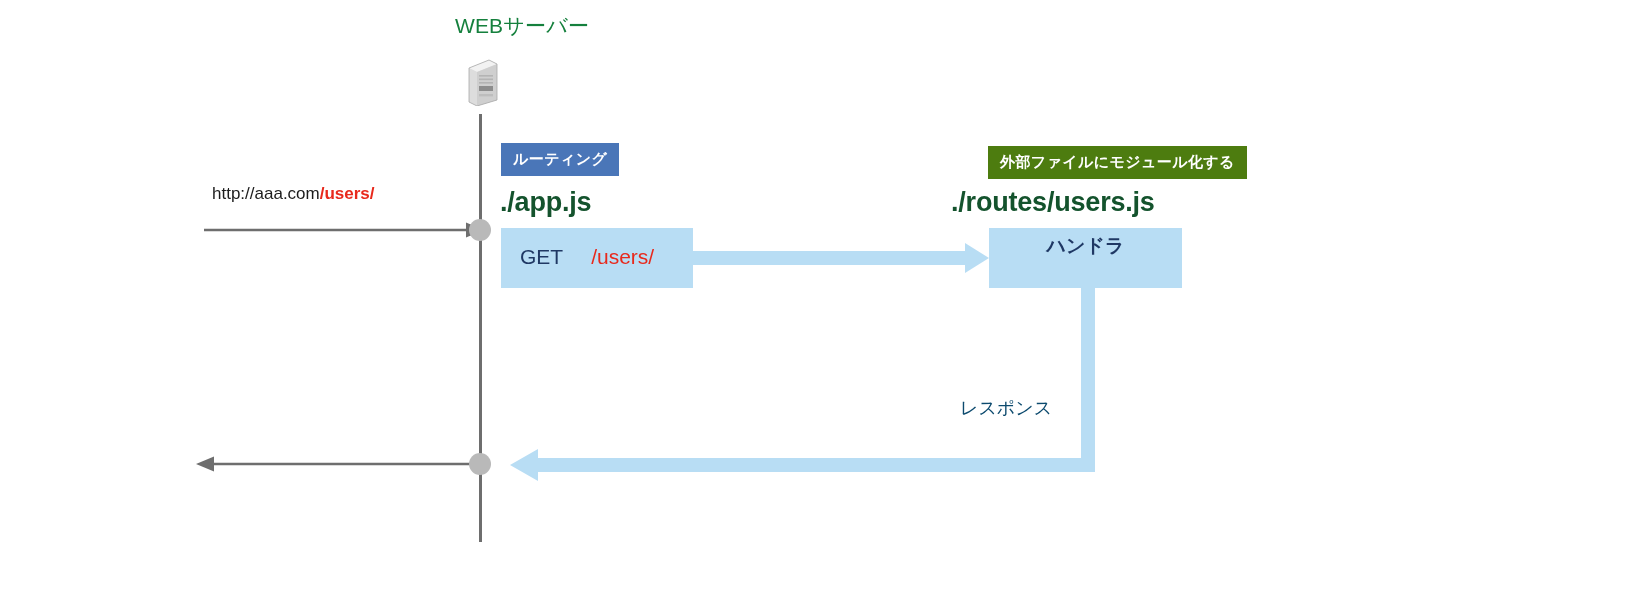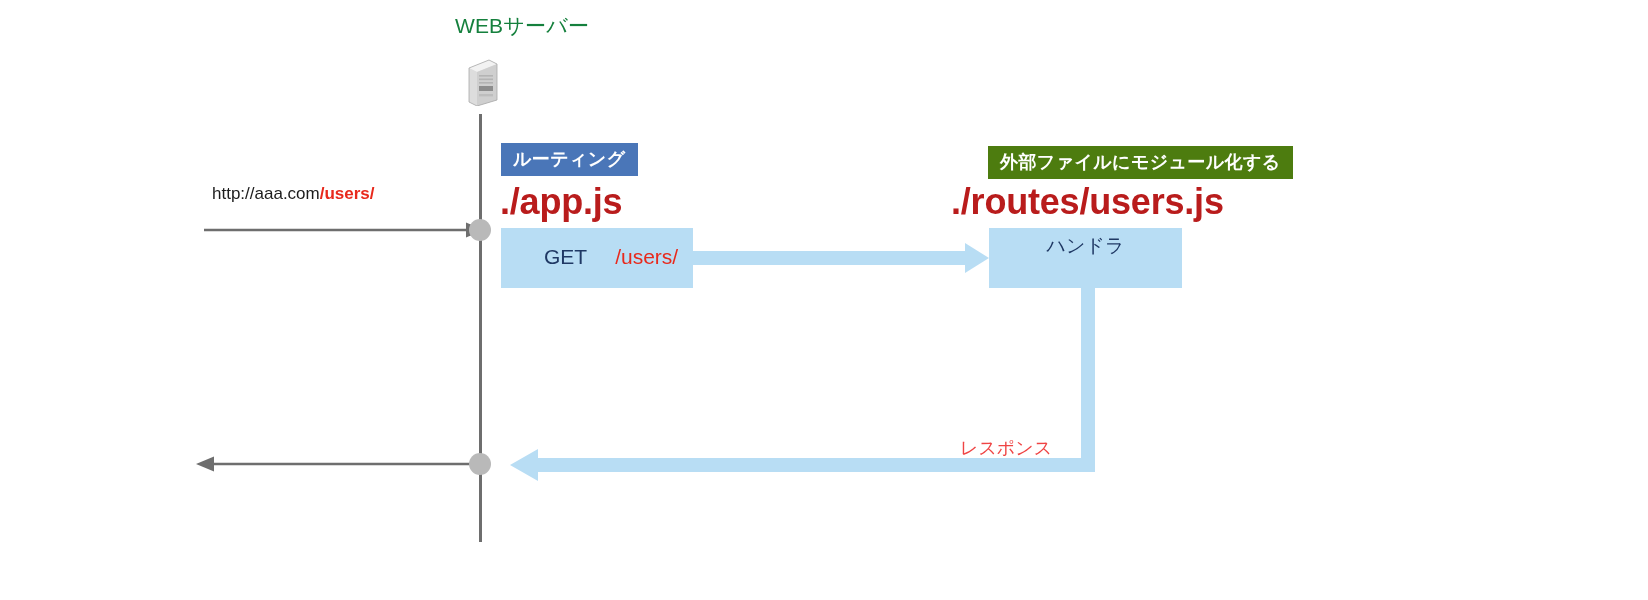--- a/index.html
+++ b/index.html
@@ -74,43 +74,43 @@
     top: 456px;
     width: 290px;
     height: 16px;
   }
 
   
   .badge {
     display: inline-block;
     color: #ffffff;
     font-weight: bold;
-    font-size: 18px;
+    font-size: 15px;
     line-height: 20px;
     padding: 6px 12px 7px 12px;
     white-space: nowrap;
     letter-spacing: 0.4px;
   }
   #badge-routing {
     left: 501px;
     top: 143px;
     background: #4a76b8;
   }
   #badge-module {
     left: 988px;
     top: 146px;
     background: #4d7c0f;
   }
 
   
   .file-title {
-    font-size: 36px;
+    font-size: 27px;
     font-weight: bold;
     line-height: 32px;
-    color: #b91c1c;
+    color: #14532d;
     white-space: nowrap;
     letter-spacing: -0.2px;
   }
   #title-appjs { left: 500px; top: 186px; }
   #title-routesjs { left: 951px; top: 186px; }
 
   
   .blue-box {
     background: #b8ddf4;
   }
@@ -120,60 +120,60 @@
     width: 192px;
     height: 60px;
   }
   #route-box .route-line {
     position: absolute;
     left: 19px;
     top: 15px;
     font-size: 21px;
     line-height: 28px;
     white-space: nowrap;
-    margin-left: 24px;
   }
   .verb { color: #1f3864; }
   .path { color: #e8291c; margin-left: 28px; }
 
   #handler-box {
     left: 989px;
     top: 228px;
     width: 193px;
     height: 60px;
     color: #1f3864;
     font-size: 19px;
     line-height: 24px;
     text-align: center;
     padding-top: 6px;
     box-sizing: border-box;
+    font-weight: bold;
   }
 
   
   #blue-forward-arrow {
     left: 693px;
     top: 240px;
     width: 296px;
     height: 36px;
   }
 
   
   #blue-return-path {
     left: 500px;
     top: 286px;
     width: 600px;
     height: 200px;
   }
 
   #response-label {
     left: 960px;
-    top: 436px;
+    top: 396px;
     font-size: 18px;
     line-height: 24px;
-    color: #ef4444;
+    color: #0c4a6e;
     white-space: nowrap;
   }
 
   
   #url-text {
     left: 212px;
     top: 180px;
     font-size: 17px;
     line-height: 28px;
     white-space: nowrap;

